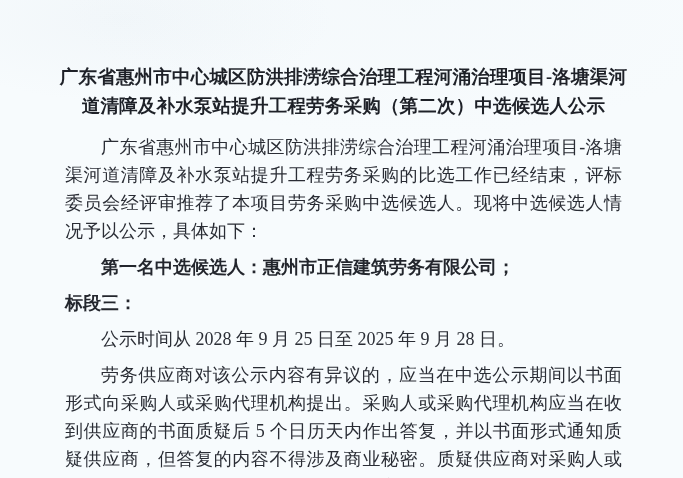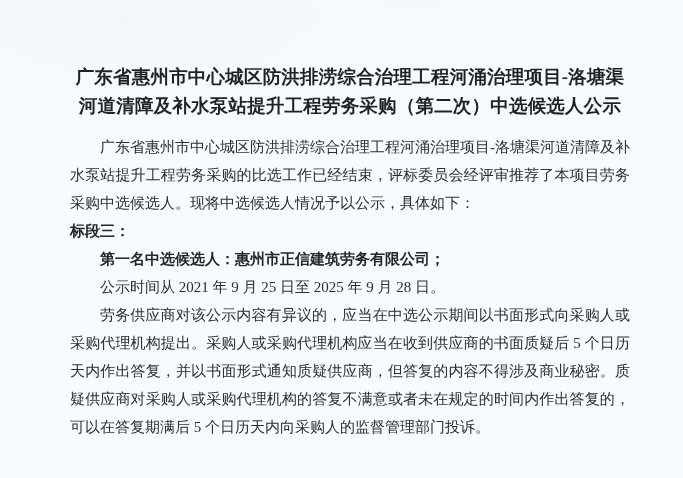--- a/index.html
+++ b/index.html
@@ -13,41 +13,40 @@
     width: 683px;
     height: 478px;
     margin: 0;
     background:
       radial-gradient(ellipse 300px 120px at 18% 4%, rgba(190,205,218,0.10), rgba(190,205,218,0) 70%),
       radial-gradient(ellipse 500px 200px at 60% 0%, rgba(205,220,230,0.06), rgba(205,220,230,0) 70%),
       #f7fbfd;
     font-family: "Liberation Serif", "DejaVu Serif", serif;
     color: #2a2d35;
     overflow: hidden;
-    padding-left: 13px;
   }
   .content {
     box-sizing: border-box;
     width: 100%;
     height: 100%;
     padding: 63px 53px 0 57px;
   }
   .title {
     margin: 0 auto 12px auto;
     max-width: 574px;
     font-size: 18.5px;
     line-height: 29px;
     font-weight: bold;
     text-align: center;
     letter-spacing: 0.2px;
     color: #1e2128;
   }
   .para {
-    margin: 0;
-    font-size: 15px;
+    margin: 8px;
+    font-size: 18px;
     line-height: 28px;
     text-align: justify;
     color: #2a2d35;
   }
   .indent {
     text-indent: 2em;
   }
   .bold {
     font-weight: bold;
     color: #23262d;
@@ -59,23 +58,23 @@
 </head>
 <body>
 
 <div class="page">
   <div class="content">
 
     <h1 class="title">广东省惠州市中心城区防洪排涝综合治理工程河涌治理项目-洛塘渠河道清障及补水泵站提升工程劳务采购（第二次）中选候选人公示</h1>
 
     <p class="para indent">广东省惠州市中心城区防洪排涝综合治理工程河涌治理项目-洛塘渠河道清障及补水泵站提升工程劳务采购的比选工作已经结束，评标委员会经评审推荐了本项目劳务采购中选候选人。现将中选候选人情况予以公示，具体如下：</p>
 
+    <p class="para indent bold">第一名中选候选人：惠州市正信建筑劳务有限公司；</p>
+
     <p class="para bold">标段三：</p>
 
-    <p class="para indent bold">第一名中选候选人：惠州市正信建筑劳务有限公司；</p>
 
-
-    <p class="para indent">公示时间从 2021 年 9 月 25 日至 2025 年 9 月 28 日。</p>
+    <p class="para indent">公示时间从 2028 年 9 月 25 日至 2025 年 9 月 28 日。</p>
 
     <p class="para indent">劳务供应商对该公示内容有异议的，应当在中选公示期间以书面形式向采购人或采购代理机构提出。采购人或采购代理机构应当在收到供应商的书面质疑后 5 个日历天内作出答复，并以书面形式通知质疑供应商，但答复的内容不得涉及商业秘密。质疑供应商对采购人或采购代理机构的答复不满意或者未在规定的时间内作出答复的，可以在答复期满后 5 个日历天内向采购人的监督管理部门投诉。</p>
 
   </div>
 </div>
 
 </body></html>

